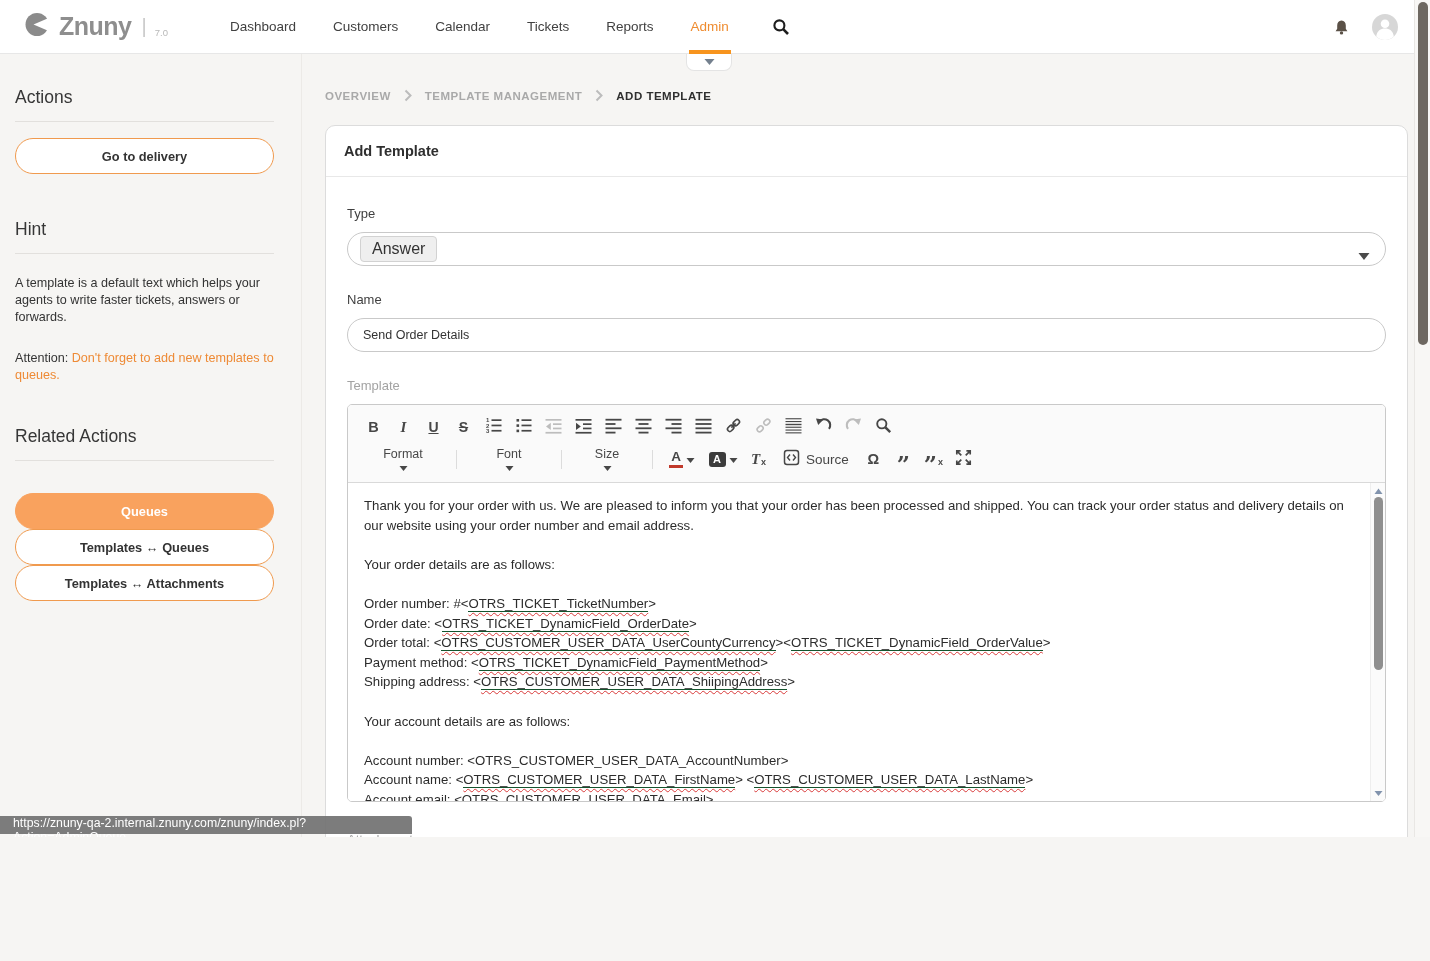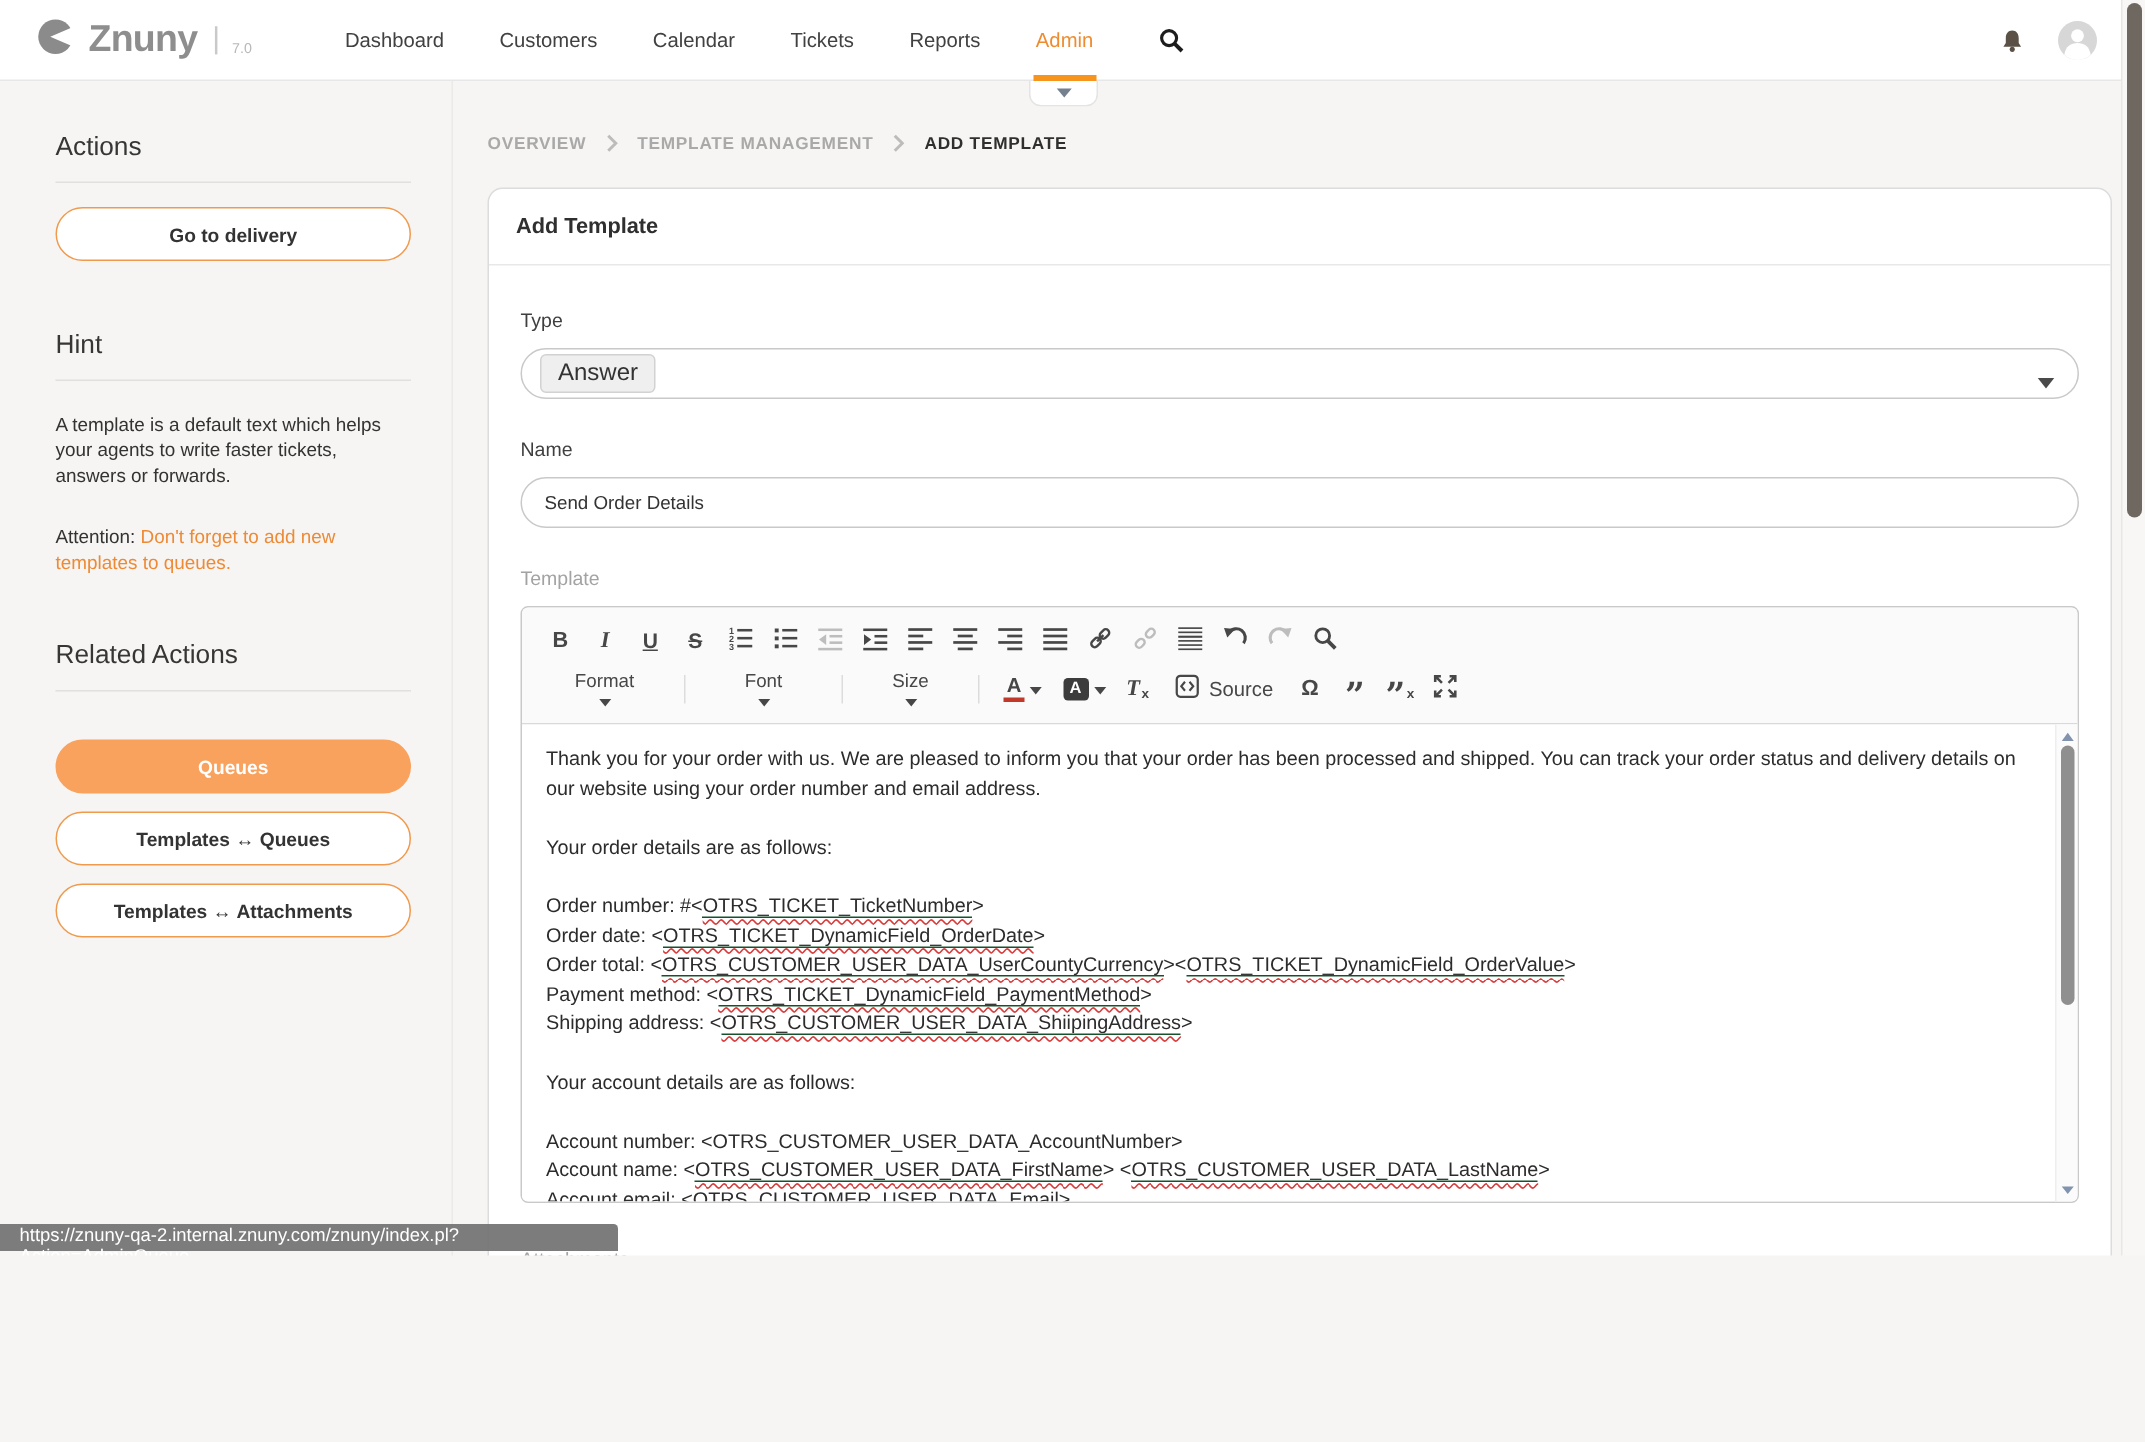--- a/index.html
+++ b/index.html
@@ -17,29 +17,29 @@
   .nav-item { font-size:13.5px; color:#414141; height:100%; display:flex; align-items:center; position:relative; cursor:pointer; }
   .nav-item.active { color:#ef8c30; }
   .nav-item.active::after { content:""; position:absolute; bottom:-1px; left:-2px; right:-2px; height:4px; background:#f7941e; }
   .nav-search { margin-left:6px; display:flex; align-items:center; cursor:pointer; color:#1d1d1d; }
   .header-right { margin-left:auto; margin-right:32px; display:flex; gap:22px; align-items:center; }
   .hr-icon { cursor:pointer; display:flex; align-items:center; }
   .collapse-tab { position:absolute; left:686px; top:54px; width:46px; height:17px; background:#fff; border:1px solid #e4e4e4; border-top:none; border-radius:0 0 8px 8px; display:flex; align-items:center; justify-content:center; z-index:5; cursor:pointer; }
 
   
   .layout { display:flex; height:907px; }
-  .sidebar { width:302px; flex:none; padding:33px 27px 0 37px; border-right:1px solid #eceae7; }
+  .sidebar { width:302px; flex:none; padding:33px 27px 0 15px; border-right:1px solid #eceae7; }
   .side-title { font-size:17.5px; color:#363636; padding-bottom:13px; border-bottom:1px solid #e2e0dd; font-weight:400; }
   .side-btn { width:100%; height:36px; border-radius:18px; background:#fff; border:1px solid #f09a4e; color:#333; font-weight:700; font-size:12.8px; display:flex; align-items:center; justify-content:center; cursor:pointer; font-family:inherit; }
   .side-btn.primary { background:#f9a25e; border-color:#f9a25e; color:#fff; }
   .side-section-gap { margin-top:45px; }
   .hint-text { margin-top:21px; font-size:12.6px; line-height:17px; color:#333; }
   .attention { margin-top:24px; font-size:12.6px; line-height:17px; }
   .attention-link { color:#ee8a35; cursor:pointer; }
-  .related-btns { margin-top:32px; display:flex; flex-direction:column; gap:12px; }
+  .related-btns { margin-top:32px; display:flex; flex-direction:column; }
 
   
   .main { flex:1; padding:35px 22px 0 23px; position:relative; }
   .breadcrumb { display:flex; gap:13px; align-items:center; font-size:11.5px; font-weight:700; letter-spacing:0.5px; color:#a9a9a9; }
   .crumb { cursor:pointer; }
   .crumb.current { color:#2f2f2f; cursor:default; }
   .crumb-sep { display:flex; align-items:center; }
 
   .card { margin-top:23px; background:#fff; border:1px solid #dcdcdc; border-radius:10px; min-height:860px; }
   .card-head { padding:16px 18px; border-bottom:1px solid #e8e8e8; }

